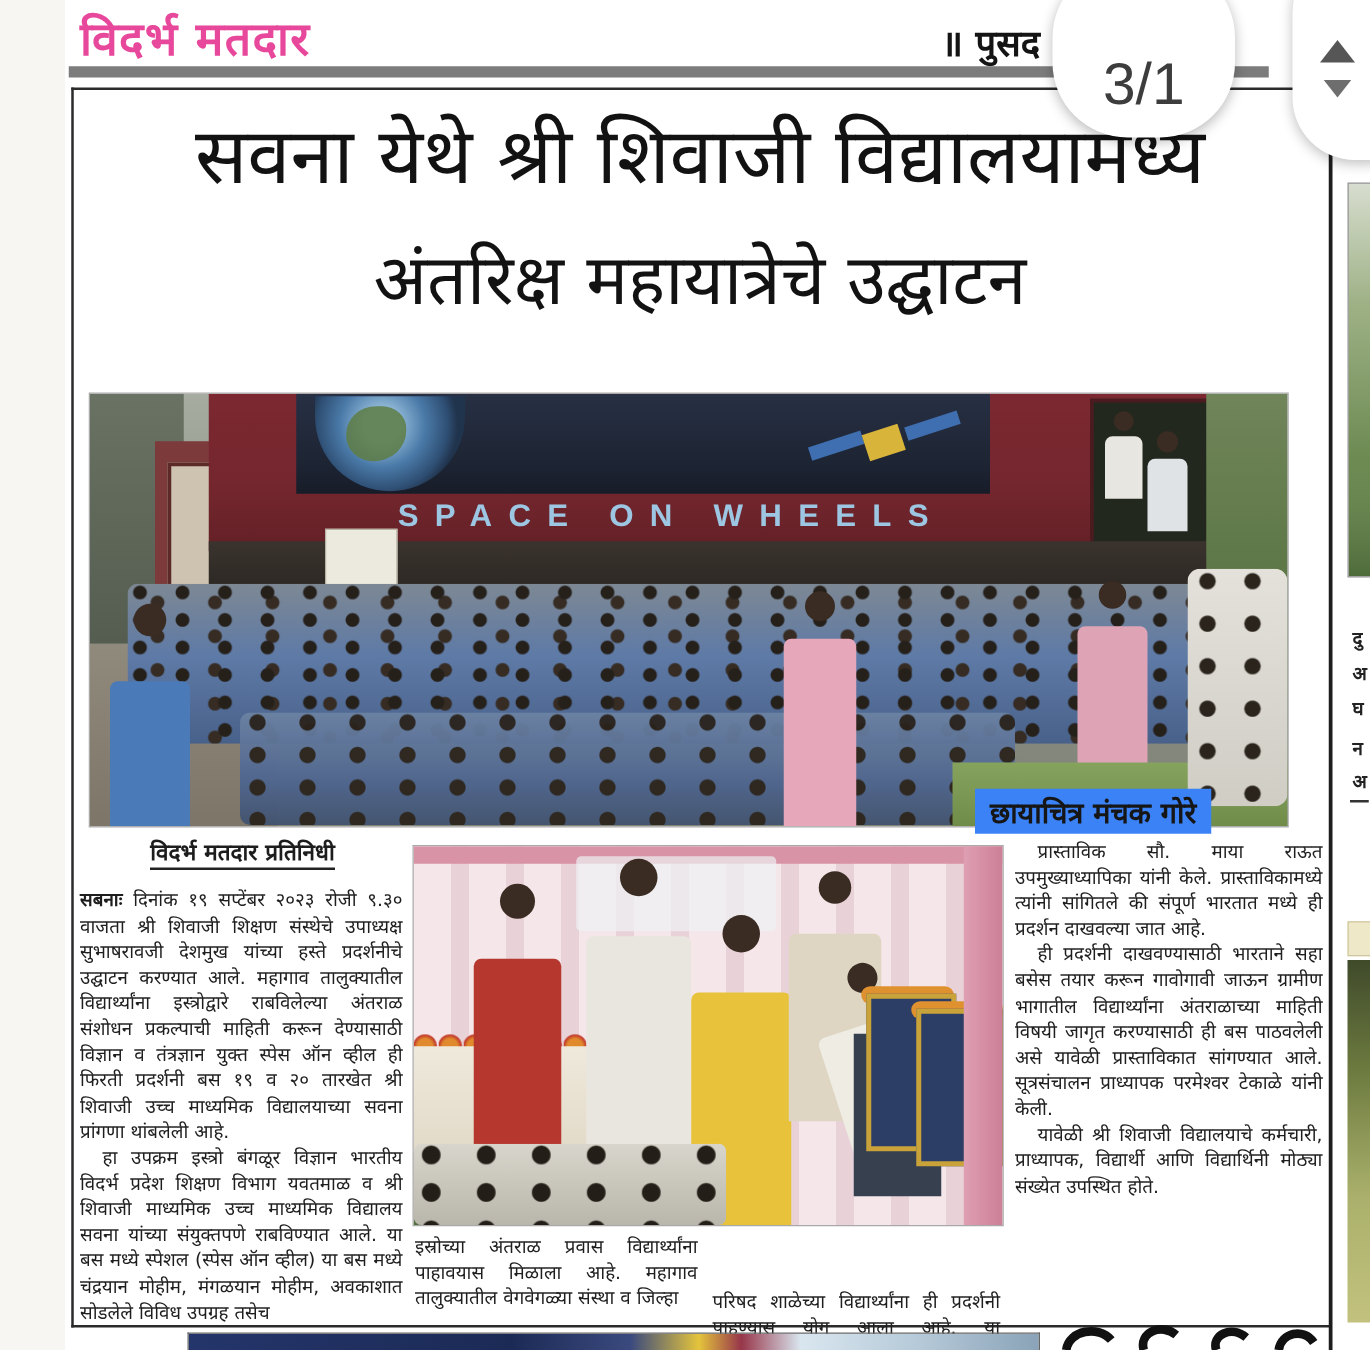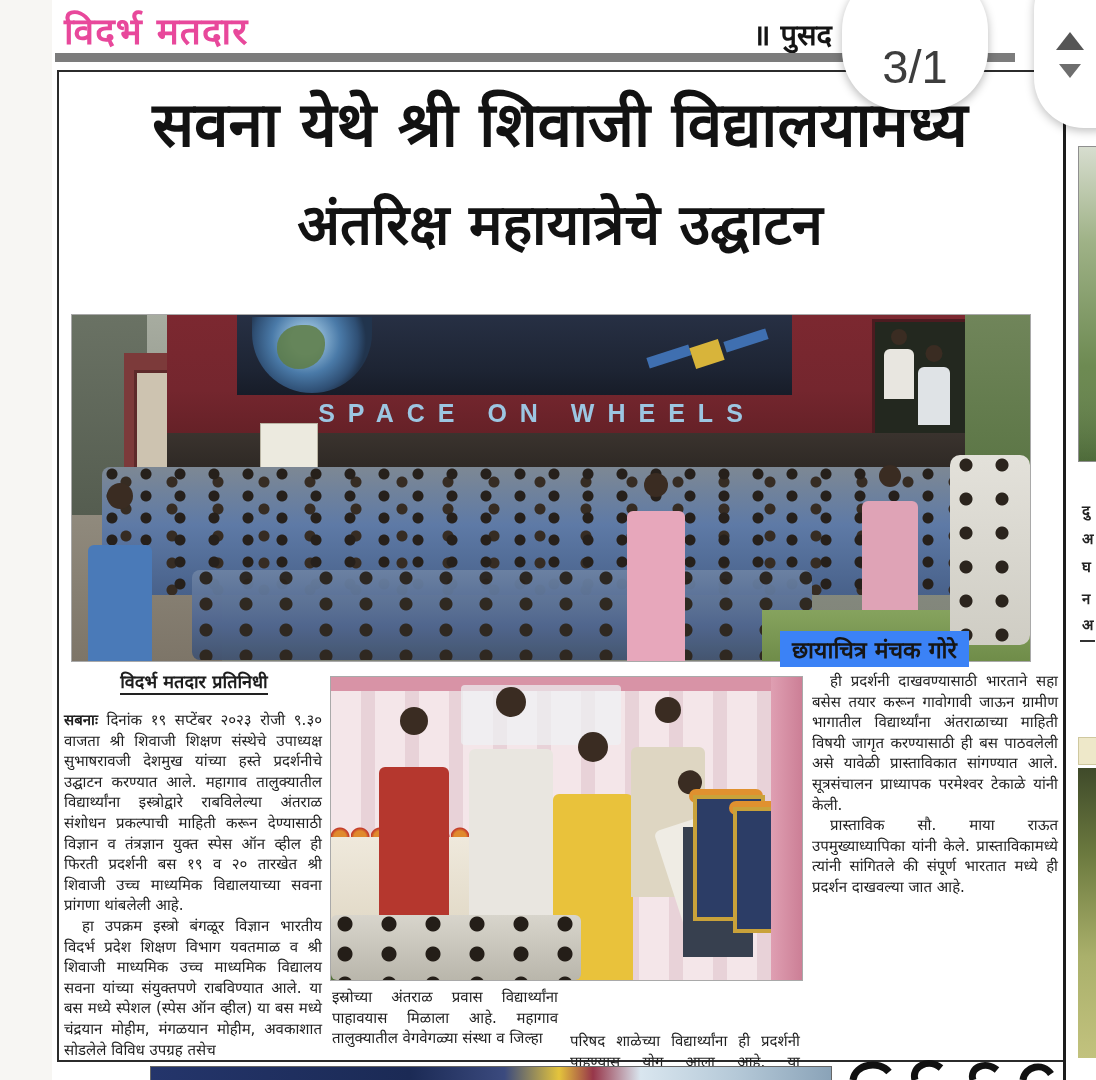--- a/index.html
+++ b/index.html
@@ -14,21 +14,21 @@
   
   .left-margin{left:0;top:0;width:52px;height:1080px;background:#f7f6f3;}
   .masthead{left:64px;top:4px;font-size:37px;font-weight:800;color:#e8489b;letter-spacing:1px;}
   .head-frag{top:14px;font-size:29px;font-weight:800;color:#141414;}
   .masthead-rule{left:55px;top:53px;width:960px;height:9px;background:#7c7c7c;}
 
   
   .article-box{left:57px;top:70px;width:1006px;height:988px;border:2px solid #2b2b2b;border-right:none;background:#fff;}
   .page-divider{left:1063px;top:70px;width:3px;height:1010px;background:#1d1d1d;}
 
-  .headline{left:57px;text-align:center;width:1006px;font-weight:700;color:#121212;
+  .headline{left:57px;text-align:center;width:1006px;font-weight:400;color:#121212;
     font-family:"DejaVu Sans","Liberation Sans",sans-serif;line-height:1.05;}
   .hl1{top:92px;font-size:62px;}
   .hl2{top:196px;font-size:56px;}
 
   
   .main-photo{left:71px;top:314px;width:958px;height:346px;border:1px solid #a9a9a9;overflow:hidden;
     background:linear-gradient(180deg,#a7aca0 0%,#8f9489 40%,#7e8277 100%);}
   .ph-trees-left{left:0;top:0;width:75px;height:200px;background:linear-gradient(180deg,#6a7264,#555d50);}
   .ph-booth{left:52px;top:38px;width:92px;height:190px;background:#7c3a3a;}
   .ph-booth-win{left:62px;top:55px;width:72px;height:95px;background:#cdc3b0;border:3px solid #5d2a2a;}
@@ -228,22 +228,23 @@
 </div>
 
 <div class="abs body-col midcap-left">
   <p class="noindent">इस्रोच्या अंतराळ प्रवास विद्यार्थ्यांना पाहावयास मिळाला आहे. महागाव तालुक्यातील वेगवेगळ्या संस्था व जिल्हा</p>
 </div>
 <div class="abs body-col midcap-right">
   <p class="noindent">परिषद शाळेच्या विद्यार्थ्यांना ही प्रदर्शनी पाहण्यास योग आला आहे. या कार्यक्रमाच्या उद्घाटन प्रसंगी कार्यक्रमाचे अध्यक्ष</p>
 </div>
 
 <div class="abs body-col right-col">
+  <p>प्रास्ताविक सौ. माया राऊत उपमुख्याध्यापिका यांनी केले. प्रास्ताविकामध्ये त्यांनी सांगितले की संपूर्ण भारतात मध्ये ही प्रदर्शन दाखवल्या जात आहे.</p>
   <p>ही प्रदर्शनी दाखवण्यासाठी भारताने सहा बसेस तयार करून गावोगावी जाऊन ग्रामीण भागातील विद्यार्थ्यांना अंतराळाच्या माहिती विषयी जागृत करण्यासाठी ही बस पाठवलेली असे यावेळी प्रास्ताविकात सांगण्यात आले. सूत्रसंचालन प्राध्यापक परमेश्वर टेकाळे यांनी केली.</p>
-  <p>प्रास्ताविक सौ. माया राऊत उपमुख्याध्यापिका यांनी केले. प्रास्ताविकामध्ये त्यांनी सांगितले की संपूर्ण भारतात मध्ये ही प्रदर्शन दाखवल्या जात आहे.</p>
+  <p>यावेळी श्री शिवाजी विद्यालयाचे कर्मचारी, प्राध्यापक, विद्यार्थी आणि विद्यार्थिनी मोठ्या संख्येत उपस्थित होते.</p>
 </div>
 
 <div class="abs bottom-strip"></div>
 <div class="abs next-headline">
   <svg width="212" height="22" viewBox="0 0 212 22">
     <path d="M8 22 C10 6 34 2 44 14" stroke="#111" stroke-width="7" fill="none"></path>
     <path d="M70 22 C66 8 84 0 96 10" stroke="#111" stroke-width="7" fill="none"></path>
     <path d="M128 22 C124 10 140 2 152 12" stroke="#111" stroke-width="7" fill="none"></path>
     <path d="M178 22 C180 8 198 4 206 16" stroke="#111" stroke-width="7" fill="none"></path>
   </svg>

